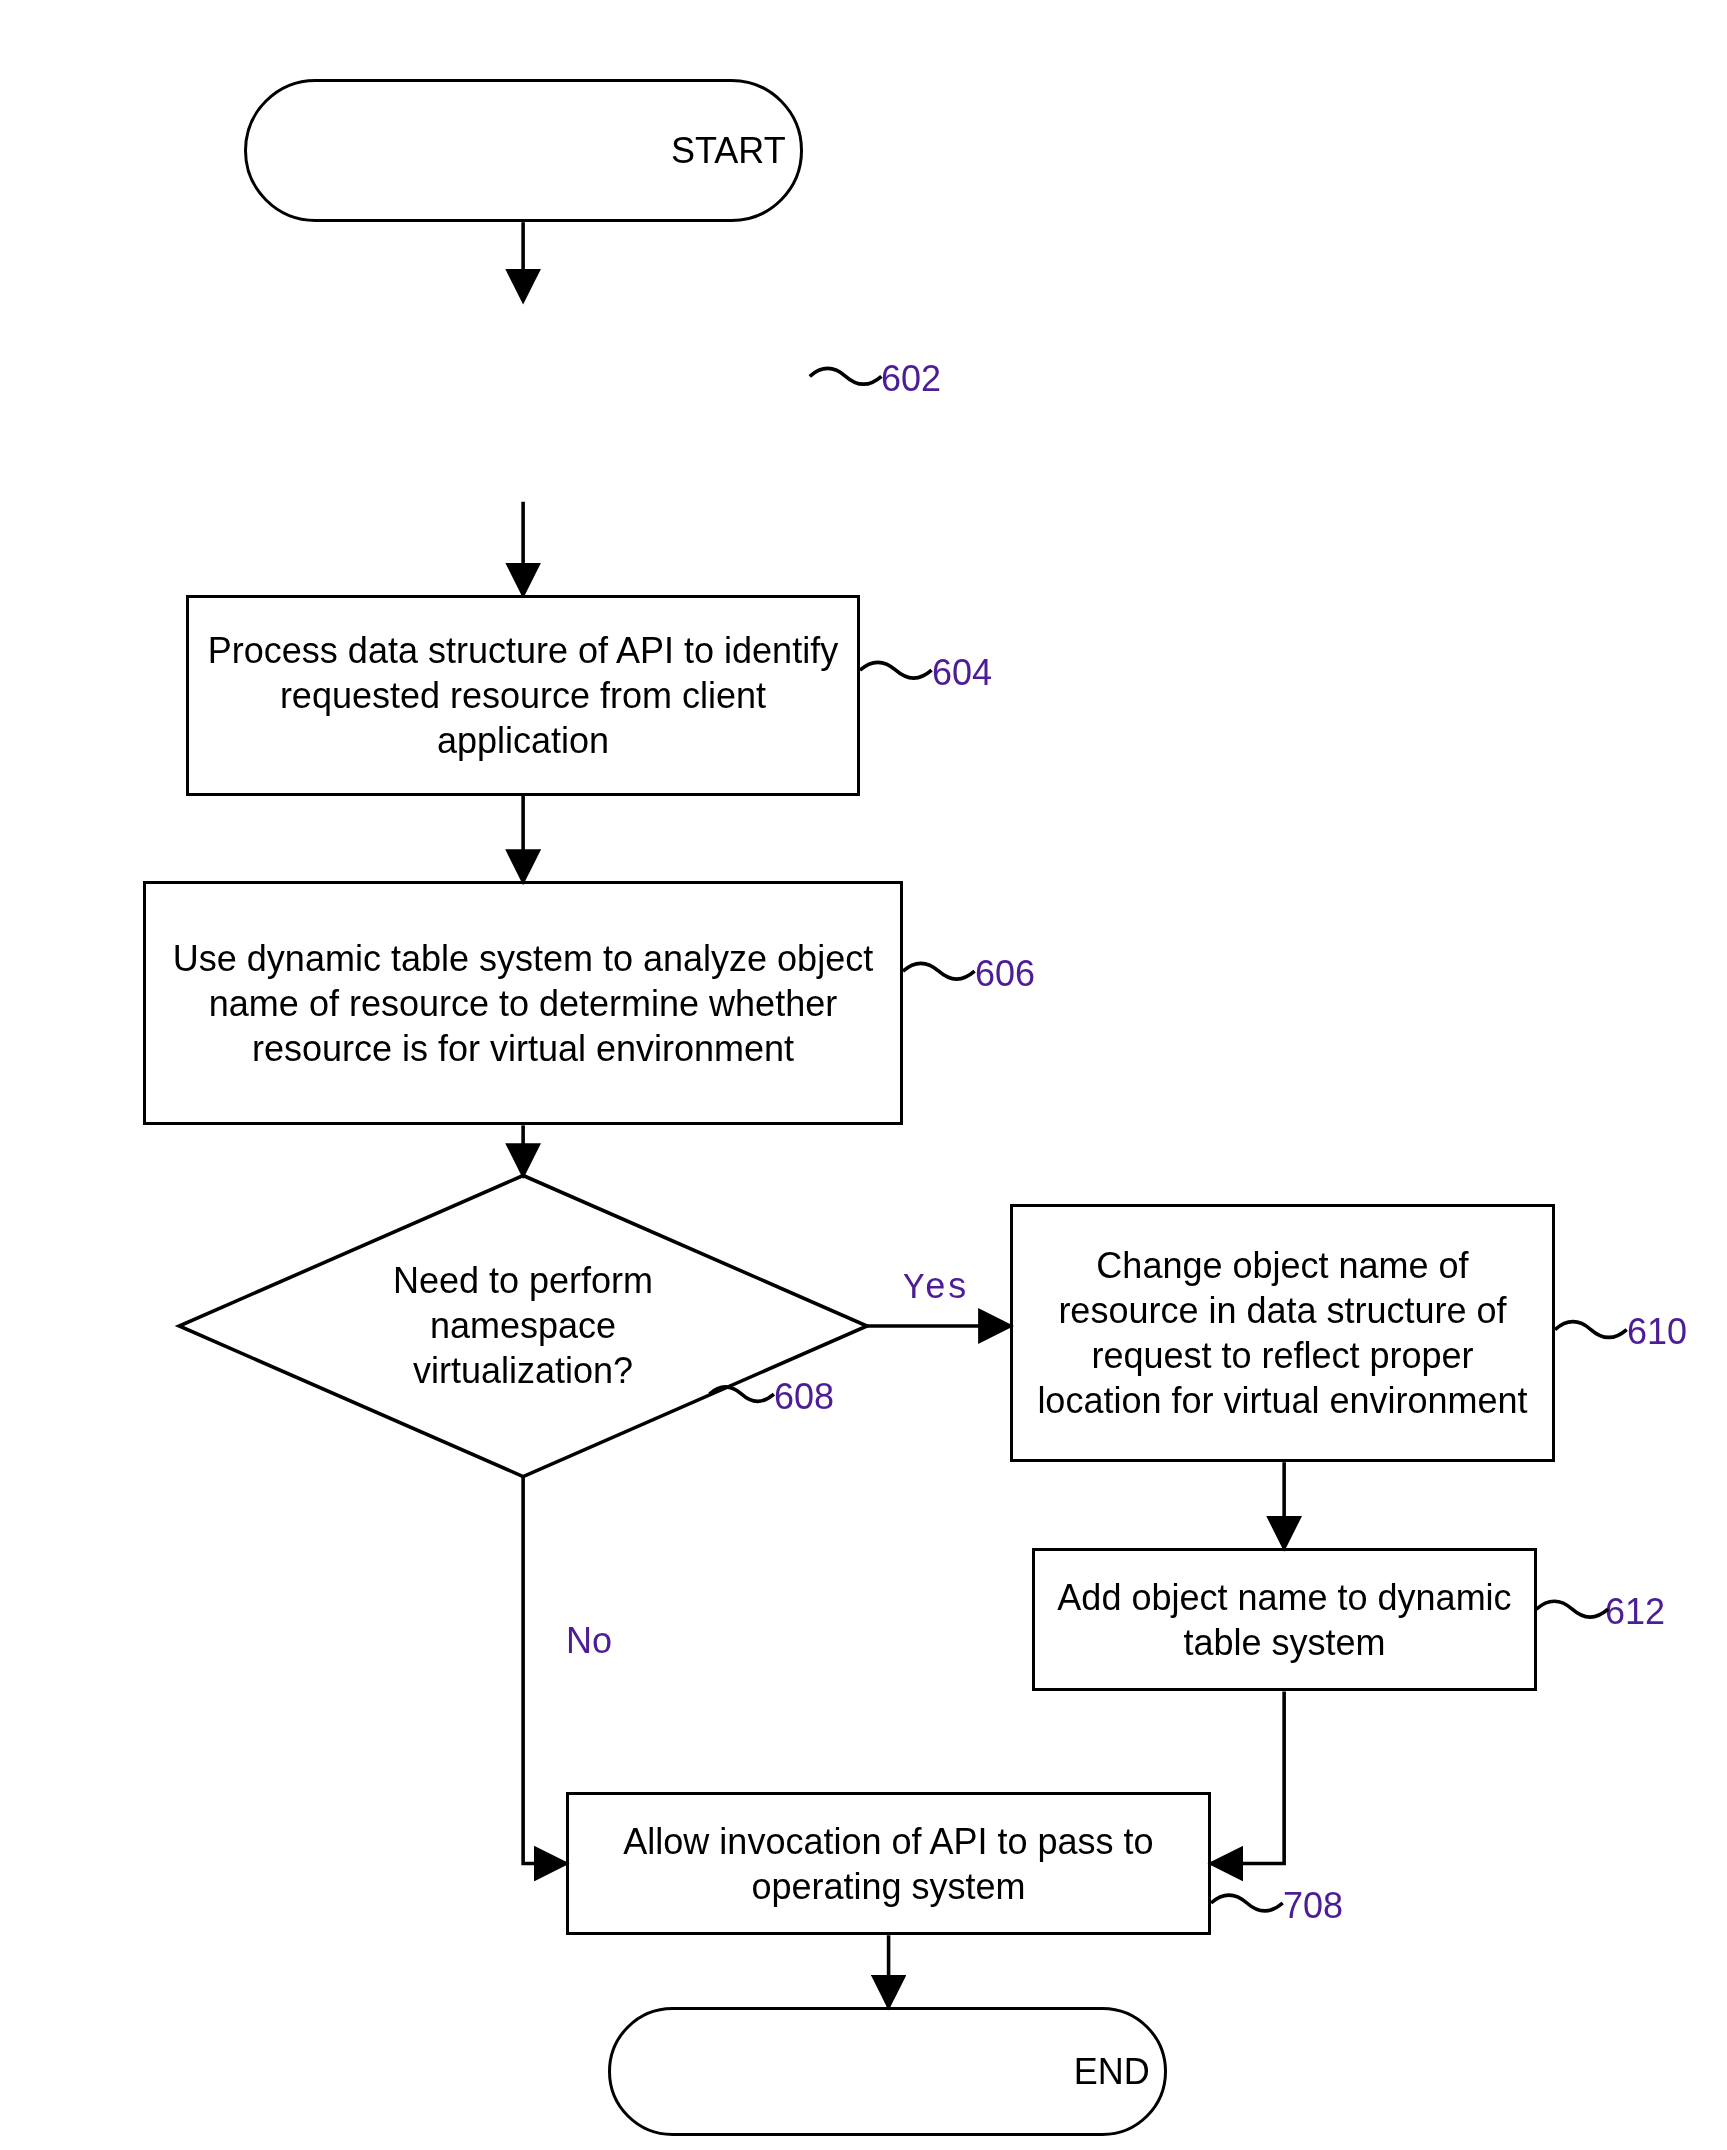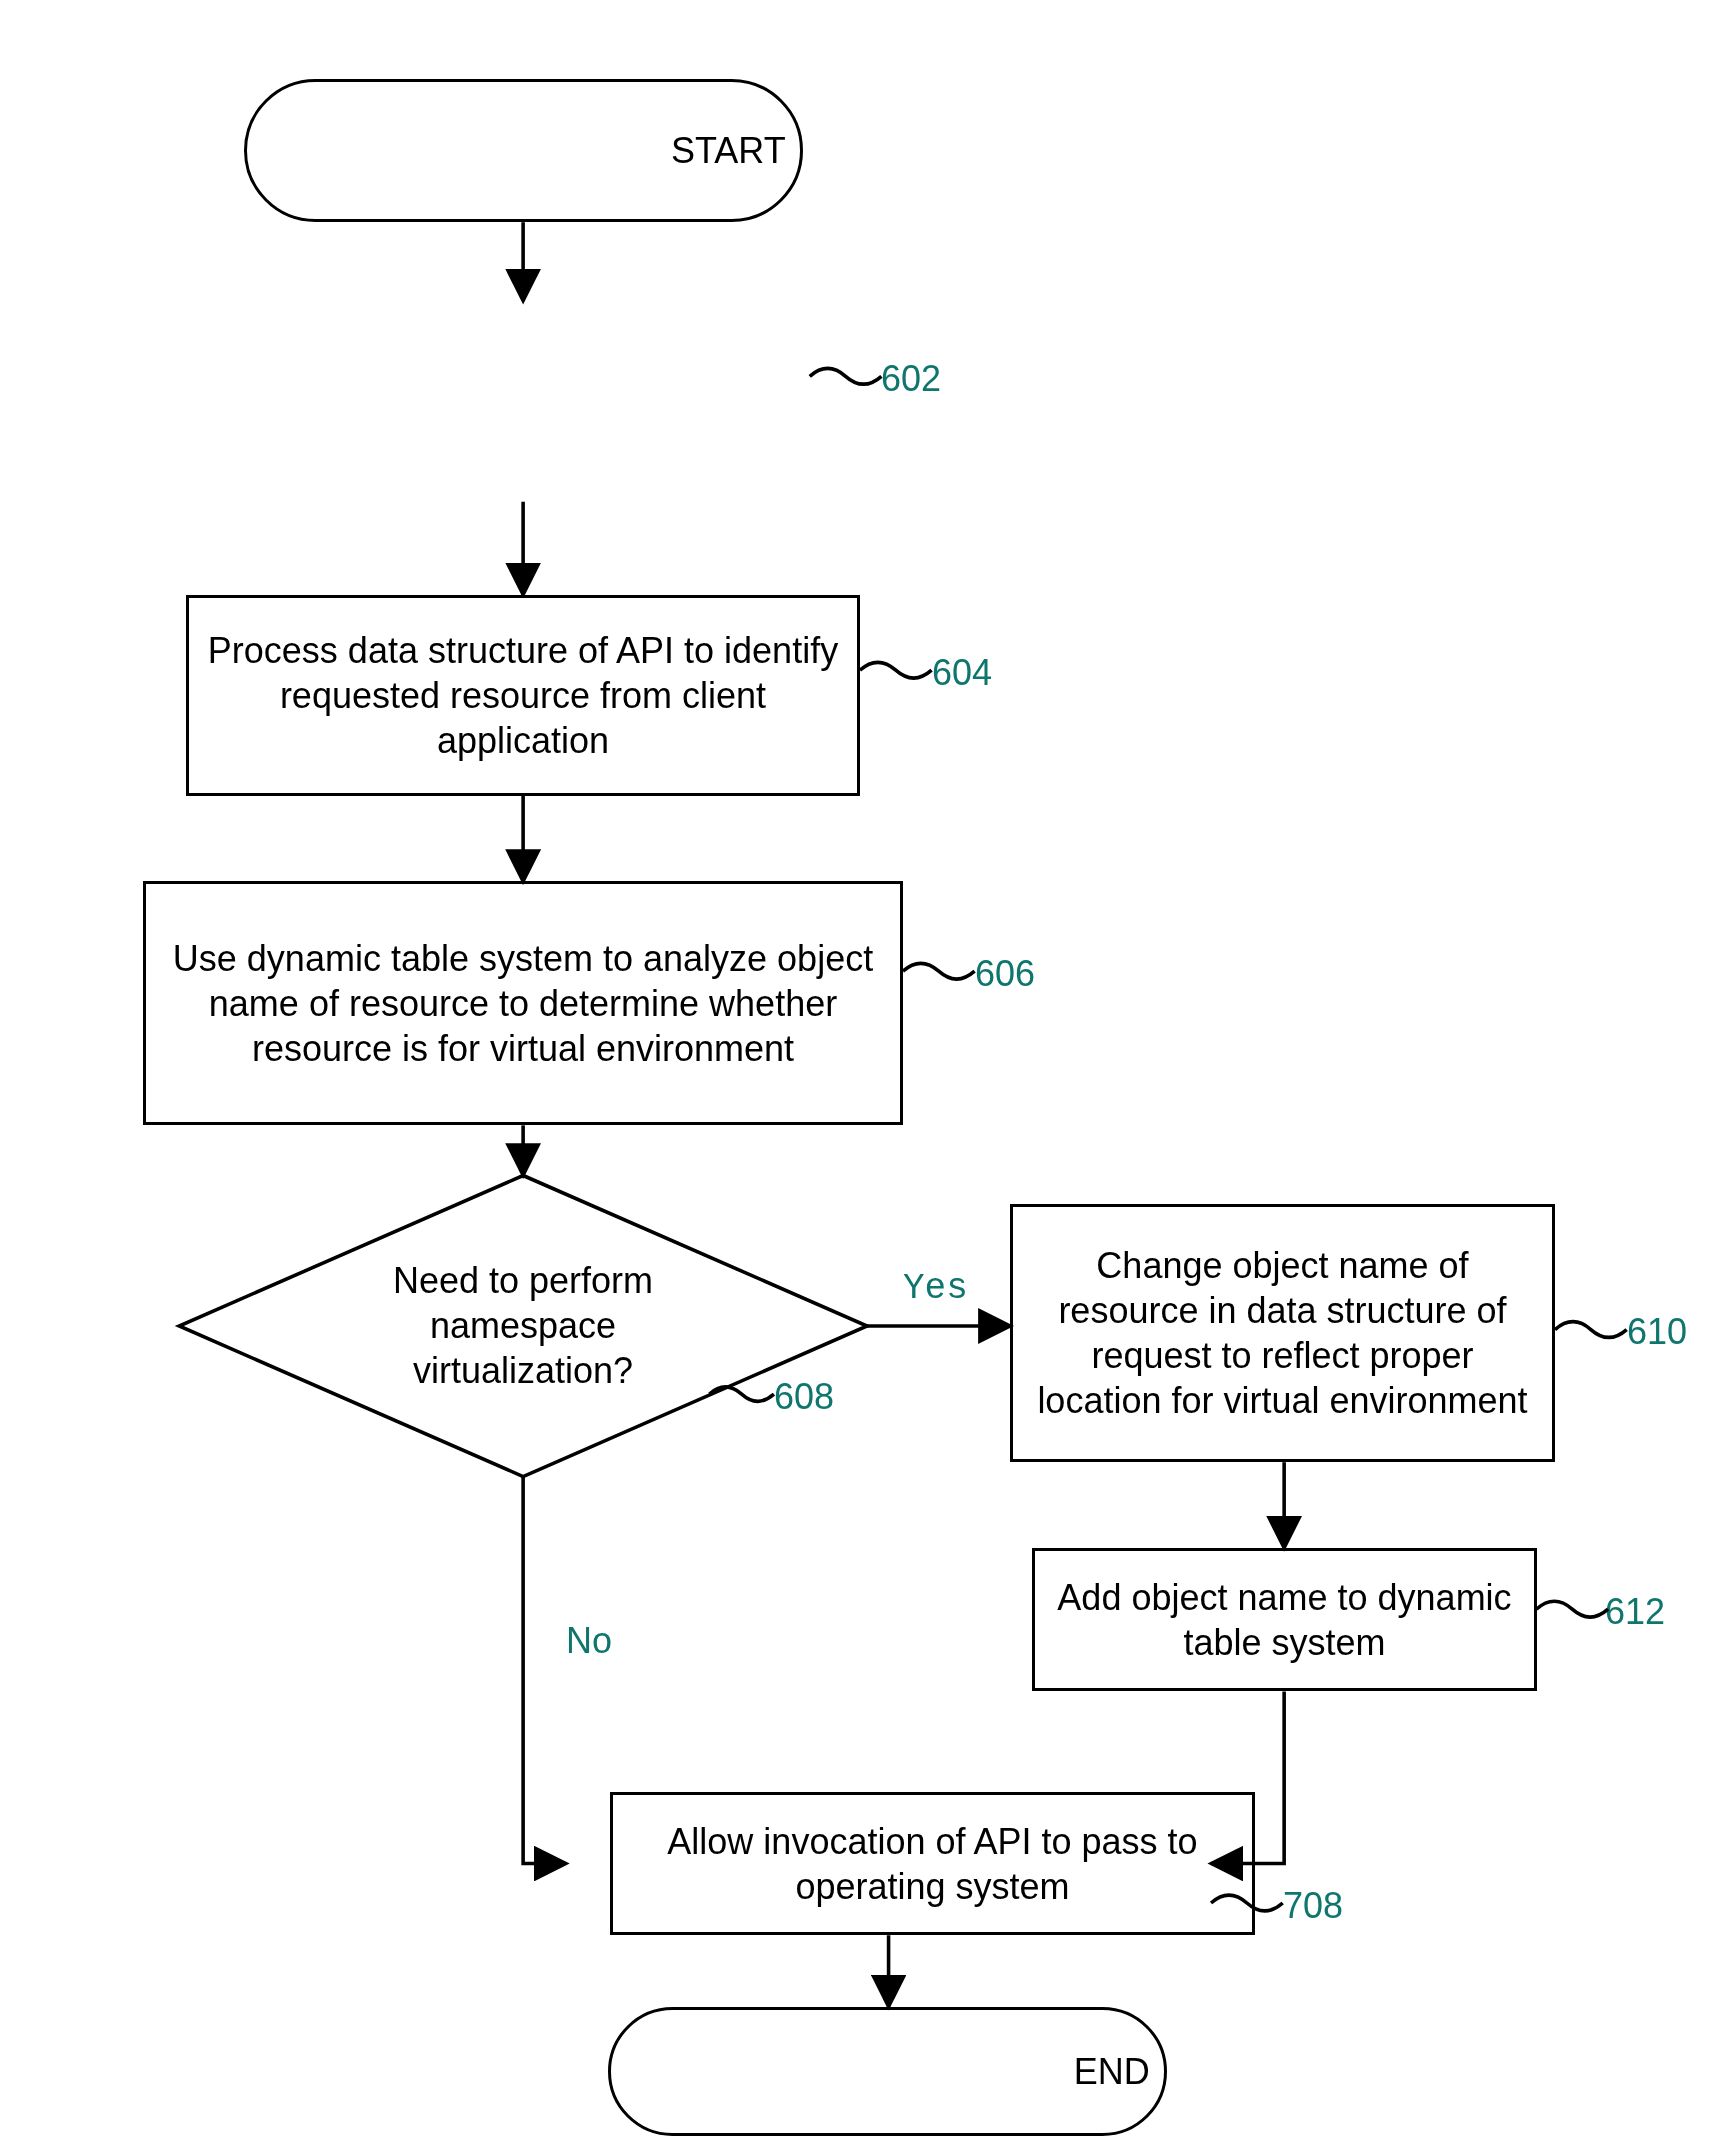--- a/index.html
+++ b/index.html
@@ -28,21 +28,21 @@
   .terminator {
     border: 3.6px solid #000;
     border-radius: 716px;
   }
   .process {
     border: 3.6px solid #000;
   }
   .label {
     position: absolute;
     font-size: 36px;
-    color: #0f766e;
+    color: #4c1d95;
     white-space: nowrap;
   }
   svg.overlay {
     position: absolute;
     inset: 0;
     width: 1727px;
     height: 2151px;
     pointer-events: none;
   }
   svg .stroke {
@@ -94,21 +94,21 @@
 for virtual environment</span>
   </div>
   <div class="label" style="left:1627px; top:1311px;">610</div>
 
   <div class="node process" style="left:1032px; top:1548px; width:505px; height:143px;">
     <span>Add object name to
 dynamic table system</span>
   </div>
   <div class="label" style="left:1605px; top:1591px;">612</div>
 
-  <div class="node process" style="left:566px; top:1792px; width:645px; height:143px;margin-left:44px;">
+  <div class="node process" style="left:566px; top:1792px; width:645px; height:143px;">
     <span>Allow invocation of API to pass
 to operating system</span>
   </div>
   <div class="label" style="left:1283px; top:1885px;">708</div>
 
   <div class="node terminator" style="left:608px; top:2007px; width:559px; height:129px;">
     <span>END</span>
   </div>
 
   <div class="label" style="left:903px; top:1268px;font-family:Liberation Mono, monospace;">Yes</div>

